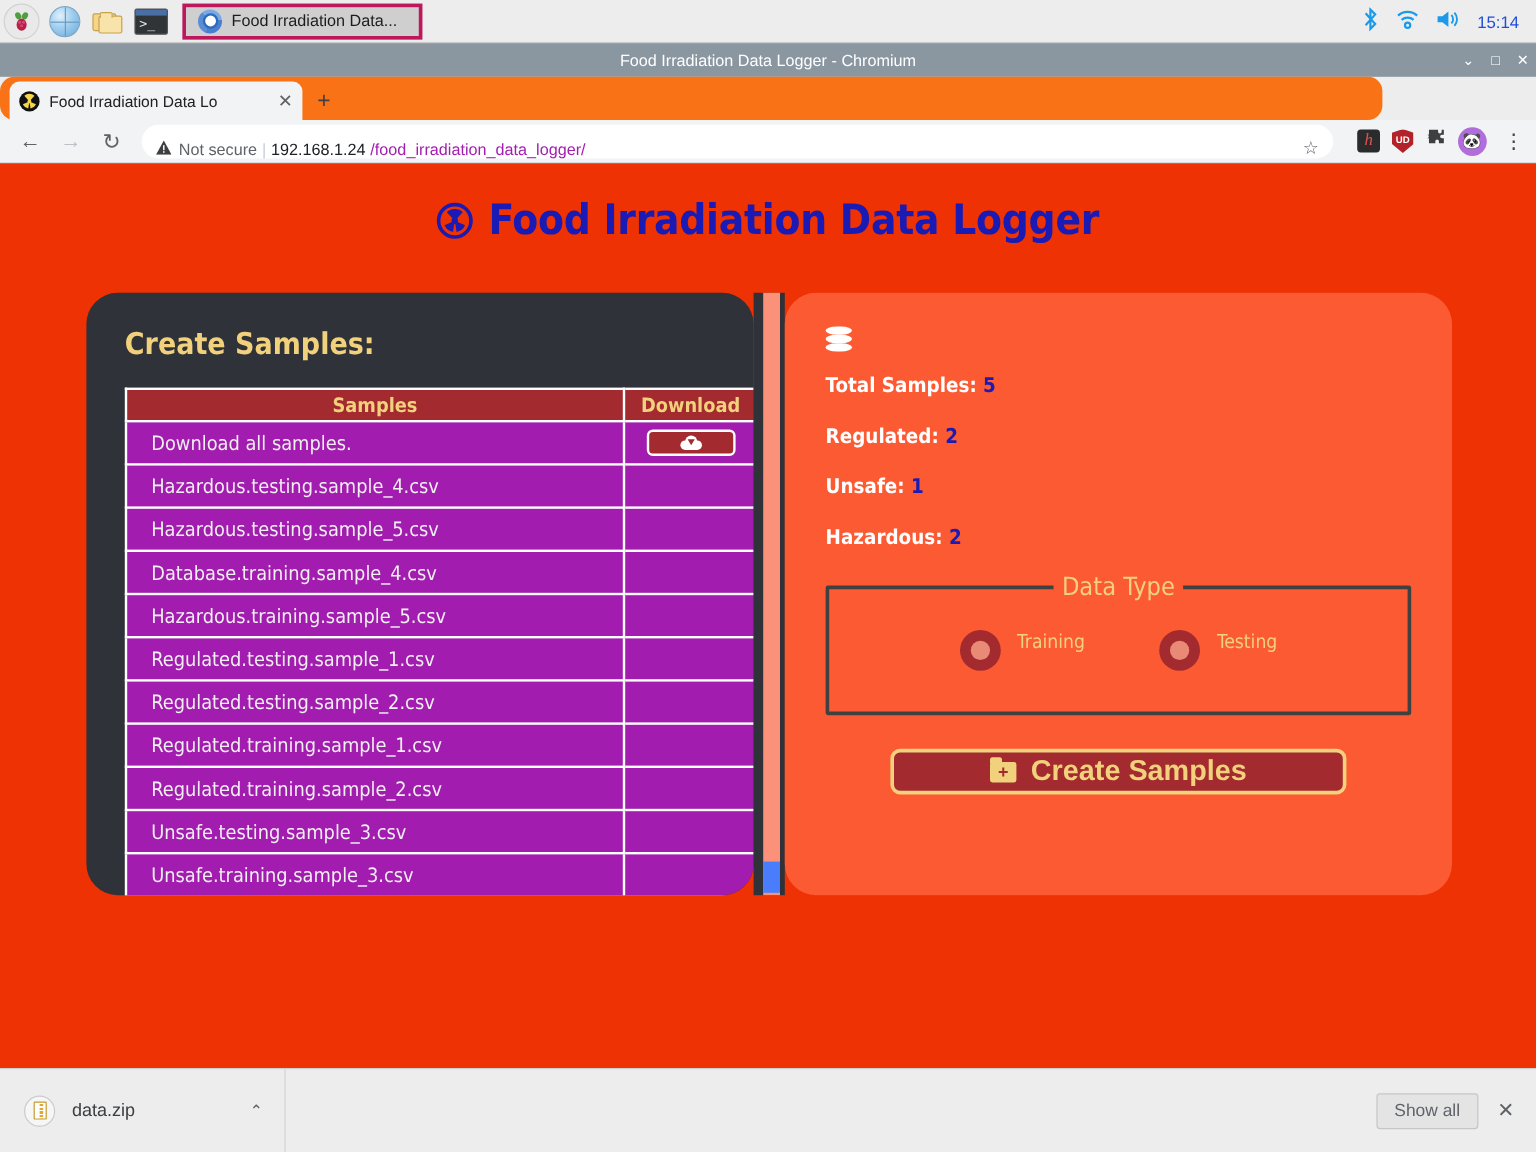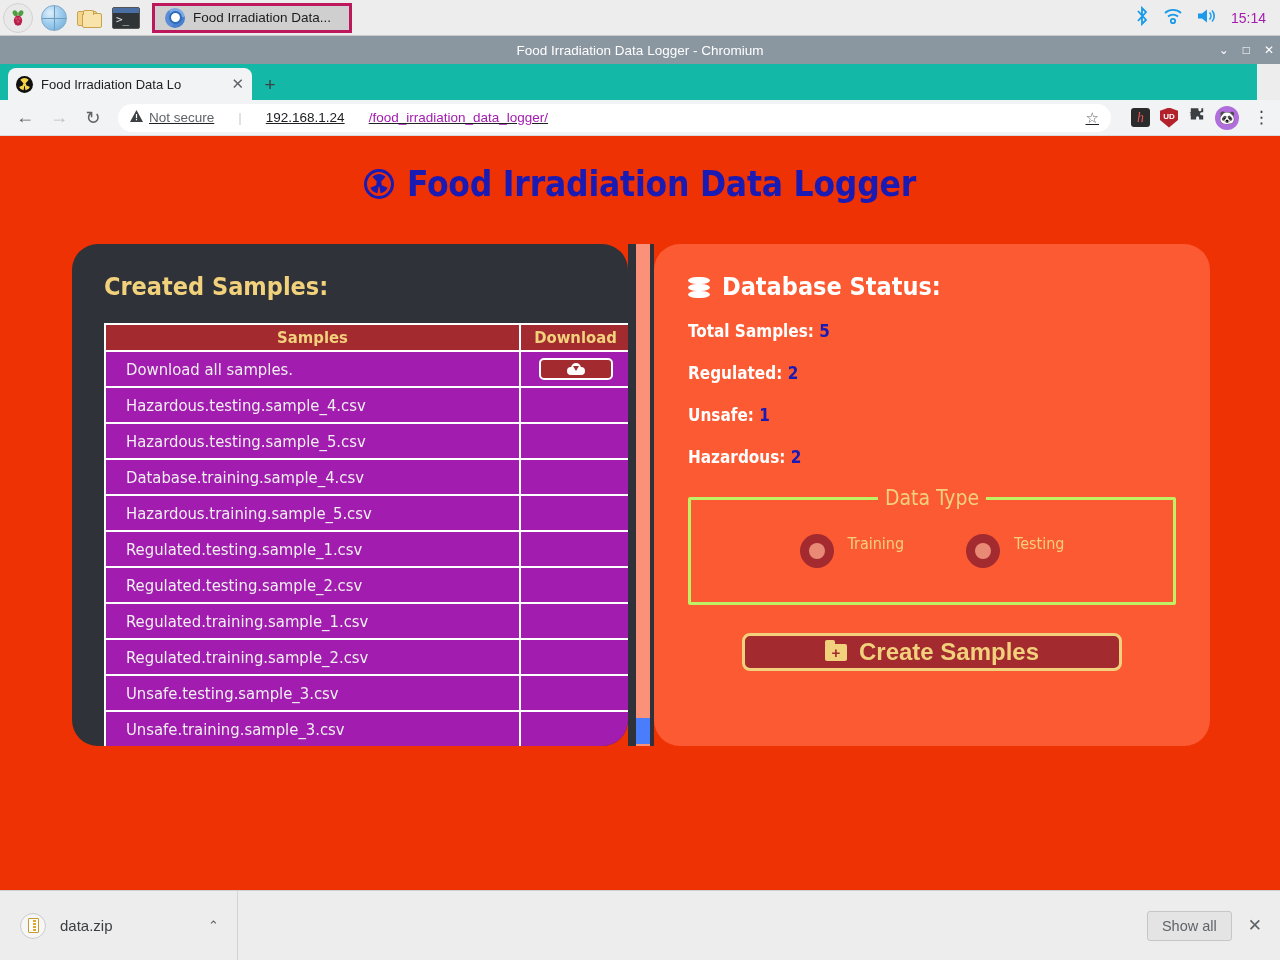--- a/index.html
+++ b/index.html
@@ -76,38 +76,39 @@
   }
   .chromium-dot:after {
     content: ""; width: 9px; height: 9px; border-radius: 50%;
     background: #fff; border: 2px solid #2e6bb8;
   }
   #tb-right {
     margin-left: auto; display: flex; align-items: center; gap: 13px; padding-right: 14px;
     color: #1a9ae8;
   }
   #tb-right .ic { font-size: 19px; line-height: 1; }
-  #tb-clock { color: #a21caf; font-size: 14px; }
+  #tb-clock { color: #1d4ed8; font-size: 14px; }
 
   
   #win-title {
     position: absolute; top: 36px; left: 0; width: 1280px; height: 28px;
     background: #8a96a0; color: #fff;
     display: flex; align-items: center; justify-content: center;
     font-size: 13.5px;
   }
   #win-btns {
     position: absolute; right: 6px; top: 0; height: 28px;
     display: flex; align-items: center; gap: 14px; color: #fff; font-size: 12px;
   }
   #win-btns span { cursor: default; line-height: 1; }
 
   #tabstrip {
-    position: absolute; top: 64px; left: 0; width: 1257px; height: 36px;
-    background: #14b8a6;
+    position: absolute; top: 64px; left: 0; width: 1152px; height: 36px;
+    background: #f97316;
+    border-radius: 12px;
   }
   #tab1 {
     position: absolute; left: 8px; top: 4px; width: 244px; height: 32px;
     background: #f1f3f4; border-radius: 8px 8px 0 0;
     display: flex; align-items: center; padding: 0 8px; gap: 8px;
     font-size: 13px; color: #202124; white-space: nowrap; overflow: hidden;
   }
   .radicon {
     width: 17px; height: 17px; border-radius: 50%;
     background: #111; flex: none; position: relative;
@@ -126,22 +127,22 @@
     background: #f1f3f4; display: flex; align-items: center; gap: 4px;
     padding: 0 10px; border-bottom: 1px solid #dadce0;
   }
   .nav-btn {
     width: 30px; height: 30px; display: flex; align-items: center; justify-content: center;
     font-size: 18px; color: #5f6368; border-radius: 50%;
   }
   .nav-btn.disabled { color: #bdc1c6; }
   #omnibox {
     flex: 1; height: 28px; background: #fff; border-radius: 14px;
-    display: flex; align-items: center; padding: 0 12px; gap: 24px;
-    margin: 0 6px; font-size: 13.5px; color: #202124; text-decoration: underline;
+    display: flex; align-items: flex-end; padding: 0 12px; gap: 4px;
+    margin: 0 6px; font-size: 13.5px; color: #202124;
   }
   #notsecure { display: flex; align-items: center; gap: 6px; color: #5f6368; }
   #warn-tri { font-size: 12px; color: #3c4043; }
   #omni-sep { color: #c8ccd0; }
   #url-host { color: #202124; }
   #url-path { color: #a21caf; }
   #omni-star { margin-left: auto; font-size: 15px; color: #5f6368; }
   #ext-group {
     display: flex; align-items: center; gap: 10px; padding: 0 10px;
   }
@@ -264,21 +265,21 @@
   .db-icon span:nth-child(2) { top: 7px; }
   .db-icon span:nth-child(3) { top: 14px; }
 
   .stat-line {
     color: #fff; font-weight: bold; font-size: 17px; margin-bottom: 22px;
     font-family: "DejaVu Sans Condensed", "Liberation Sans Narrow", "Liberation Sans", sans-serif;
   }
   .stat-line .val { color: #1a1ab4; }
 
   #data-type-fieldset {
-    margin-top: 30px; border: 3px solid #bef264; border-radius: 2px;
+    margin-top: 30px; border: 3px solid #404040; border-radius: 2px;
     height: 108px; position: relative;
     display: flex; align-items: center; justify-content: center; gap: 62px;
   }
   #data-type-legend {
     position: absolute; top: -14px; left: 50%; transform: translateX(-50%);
     background: #fc5a33; padding: 0 7px; color: #f2d17c;
     font-family: "DejaVu Sans Condensed", "Liberation Sans Narrow", "Liberation Sans", sans-serif;
     font-size: 21px; white-space: nowrap;
   }
   .radio-group { display: flex; align-items: flex-start; gap: 14px; }
@@ -474,21 +475,21 @@
         <path d="M8 8 L13.7 10.5 A6.3 6.3 0 0 1 9 14.2 Z" fill="#1a1ab4"></path>
         <path d="M8 8 L7 14.2 A6.3 6.3 0 0 1 2.3 10.5 Z" fill="#1a1ab4"></path>
       </svg>
     </span>
     <span>Food Irradiation Data Logger</span>
   </div>
 
   <div id="panels">
 
     <div id="left-panel">
-      <div id="created-heading">Created Samples:</div>
+      <div id="created-heading">Create Samples:</div>
       <table class="samples">
         <thead>
           <tr>
             <th class="col-samples">Samples</th>
             <th class="col-download">Download</th>
           </tr>
         </thead>
         <tbody id="samples-body">
           <tr>
             <td>Download all samples.</td>
@@ -551,21 +552,20 @@
       <div id="scroll-thumb"></div>
     </div>
 
     <div id="right-panel">
       <div id="db-heading">
         <span class="db-icon">
           <span></span>
             <span></span>
             <span></span>
         </span>
-        <span>Database Status:</span>
       </div>
 
       <div id="stats-list">
           <div class="stat-line"><span>Total Samples:</span> <span class="val">5</span></div>
           <div class="stat-line"><span>Regulated:</span> <span class="val">2</span></div>
           <div class="stat-line"><span>Unsafe:</span> <span class="val">1</span></div>
           <div class="stat-line"><span>Hazardous:</span> <span class="val">2</span></div>
         </div>
 
       <div id="data-type-fieldset">

